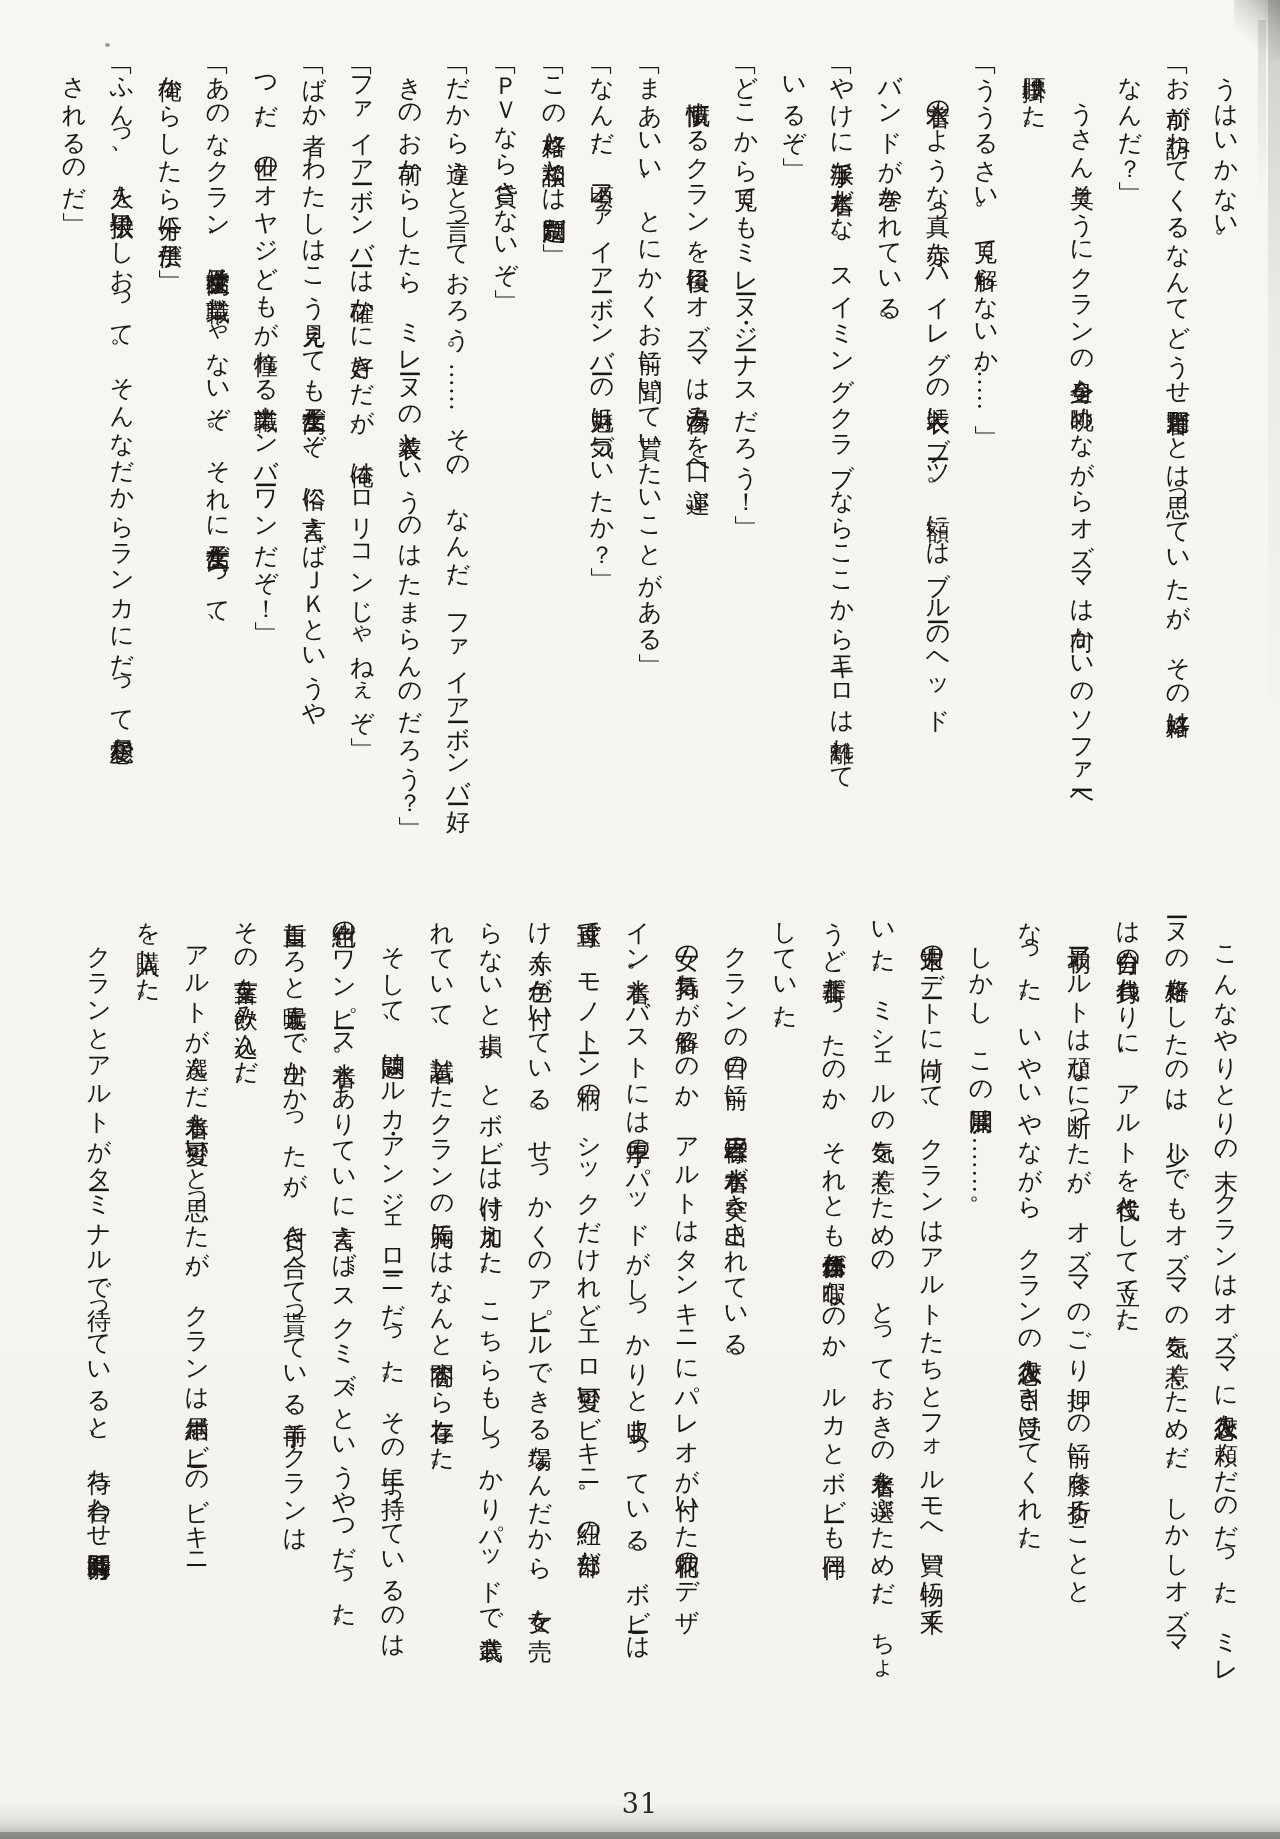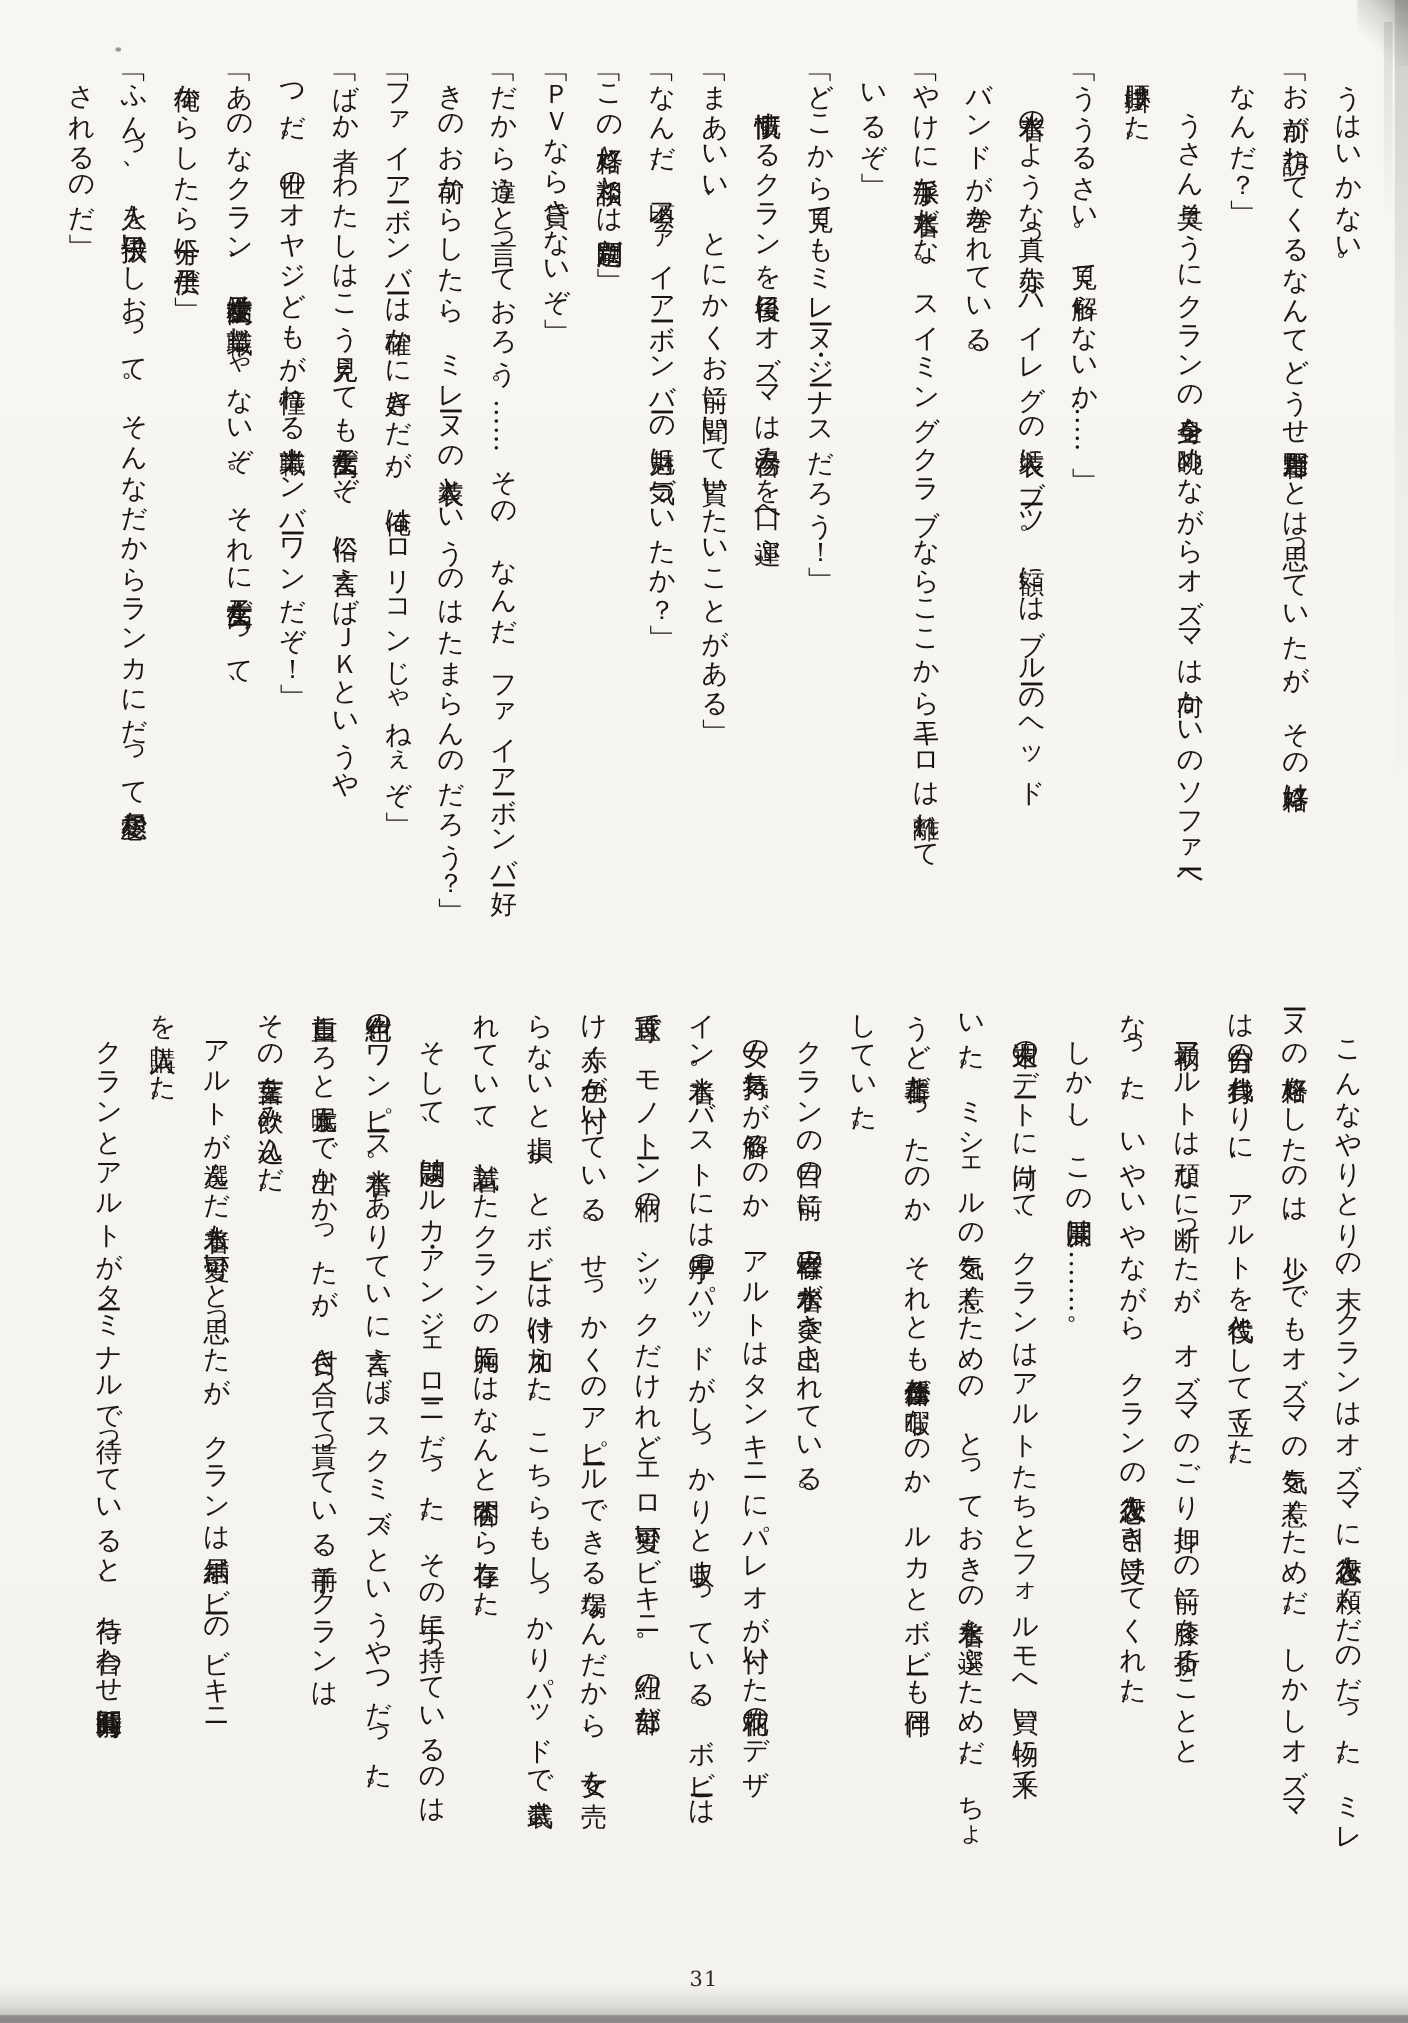--- a/index.html
+++ b/index.html
@@ -39,21 +39,21 @@
     right: 30px;
     height: 835px;
     line-height: 49px;
   }
   #page-number {
     position: absolute;
     top: 1788px;
     left: 0;
     width: 1280px;
     text-align: center;
-    font-size: 19px;
+    font-size: 27px;
     color: #2a2520;
     letter-spacing: 1px;
   }
   
   .shadow-corner-tr {
     position: absolute;
     top: 0; right: 0;
     width: 46px; height: 60px;
     background: linear-gradient(225deg, rgba(90,88,85,0.55) 0%, rgba(120,118,115,0.25) 35%, rgba(120,118,115,0) 70%);
   }

